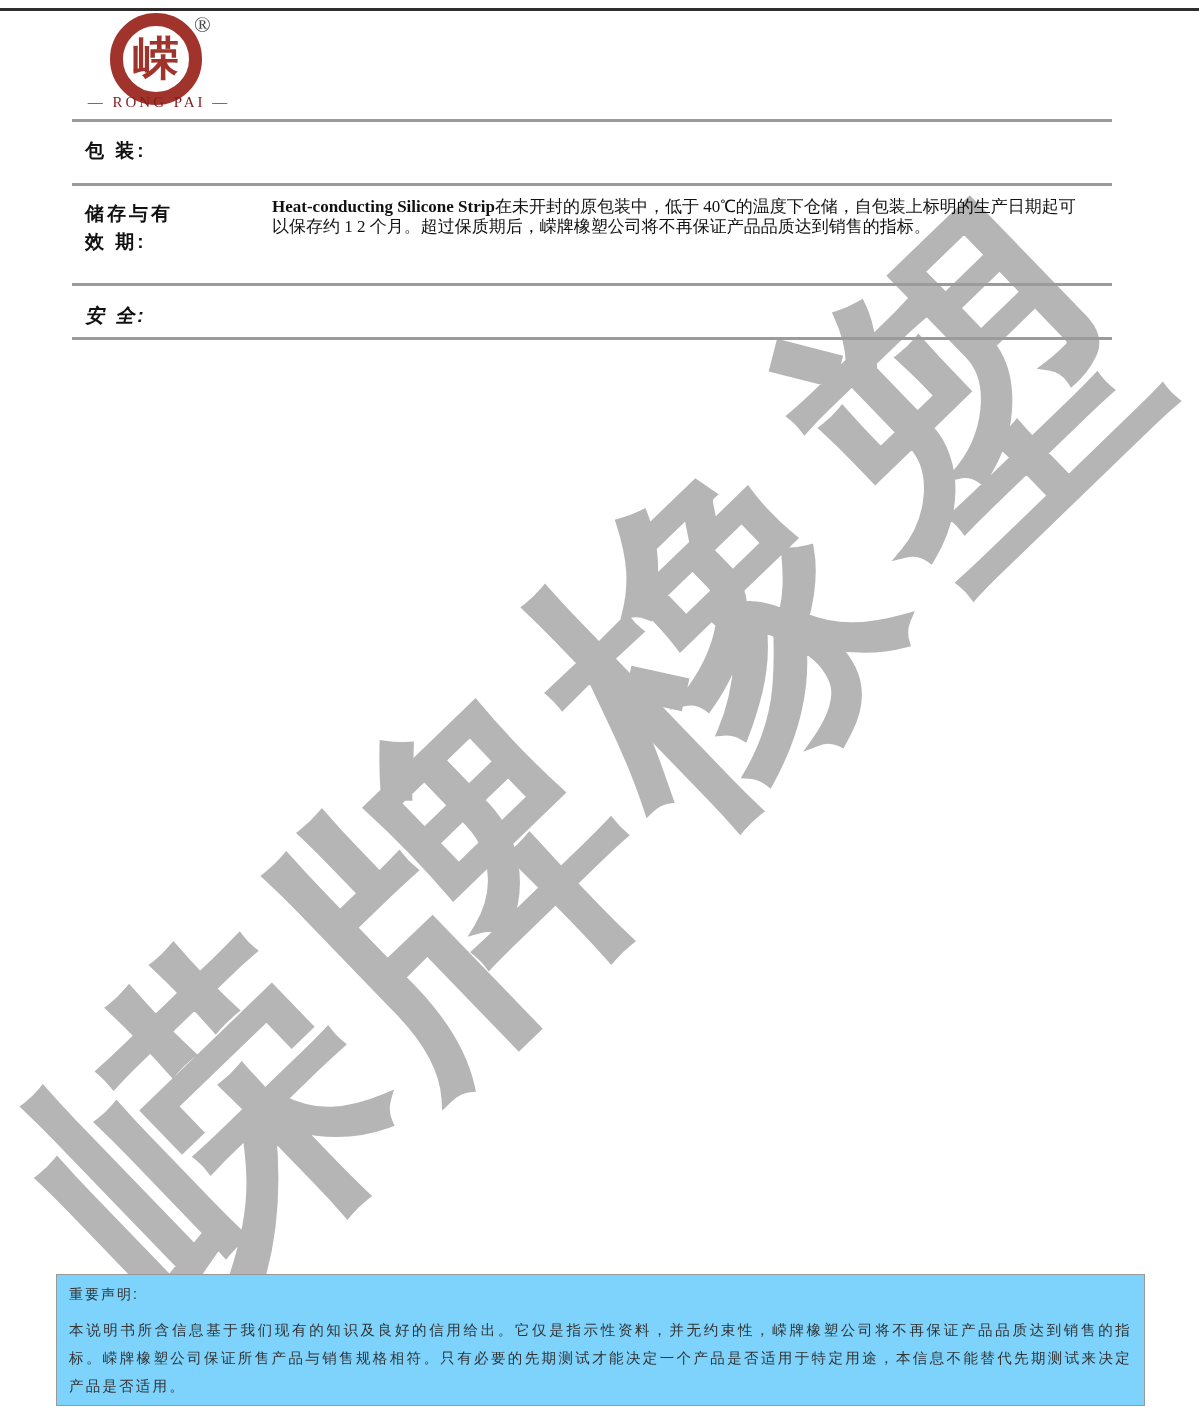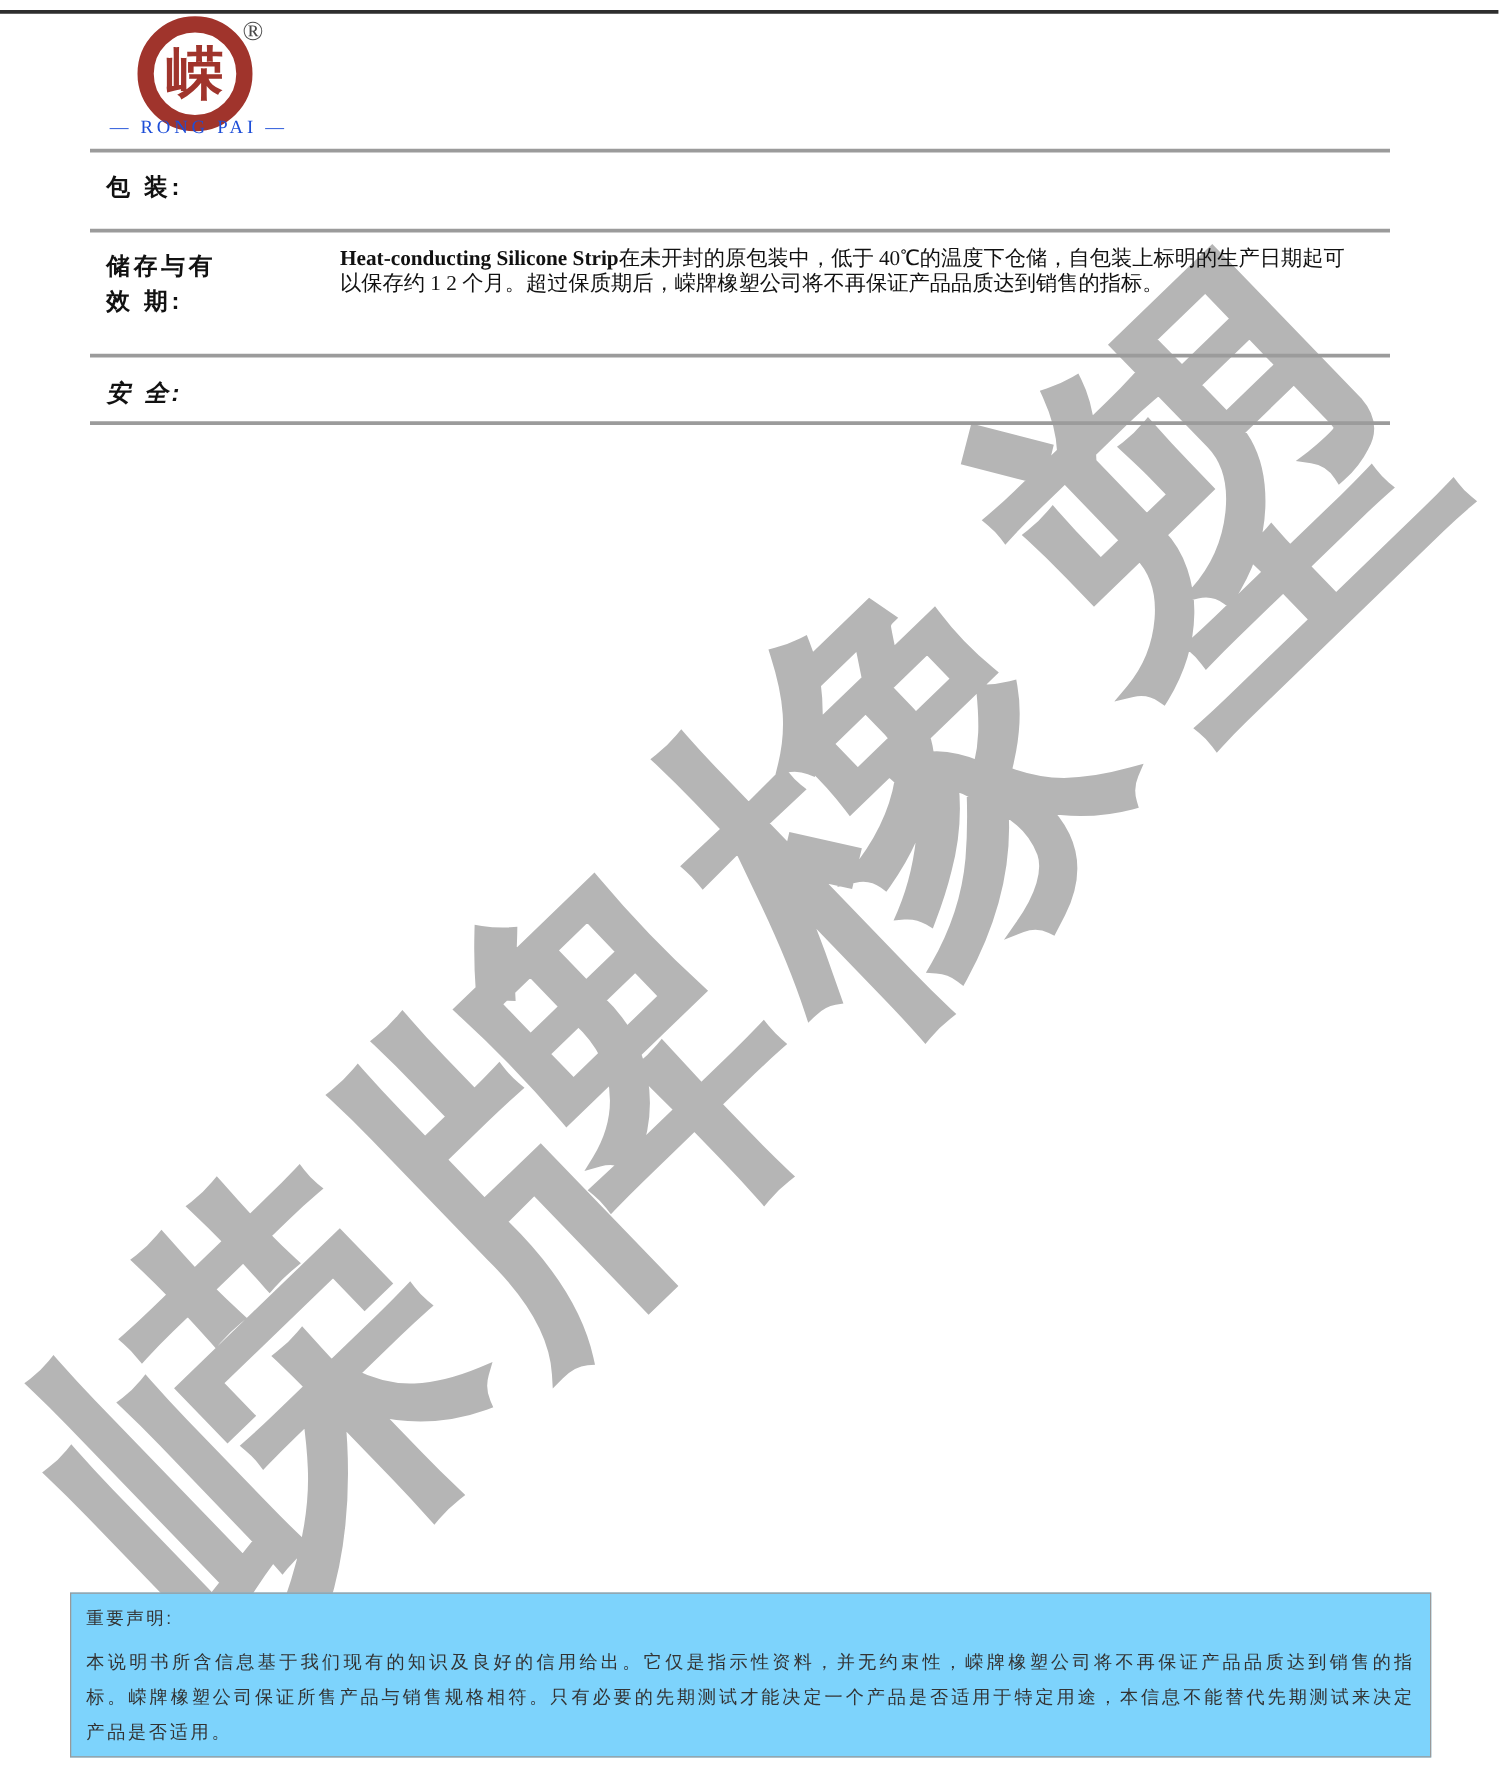--- a/index.html
+++ b/index.html
@@ -26,21 +26,21 @@
     font-size:46px;font-weight:bold;color:#a0342c;line-height:1;
     font-family:"Liberation Serif", serif;
   }
   .reg-mark{
     position:absolute;left:194px;top:12px;
     font-size:22px;color:#4a4a4a;font-family:"Liberation Serif", serif;
   }
   .brand-name{
     position:absolute;left:74px;top:94px;width:170px;
     text-align:center;font-size:15px;letter-spacing:3px;
-    color:#1d4ed8;white-space:nowrap;
+    color:#7f1d1d;white-space:nowrap;
     font-family:"Liberation Serif", serif;
   }
   
   .rule{
     position:absolute;left:72px;width:1040px;height:3px;
     background:#9b9b9b;z-index:3;
   }
   .rule1{top:119px;} .rule2{top:183px;} .rule3{top:283px;} .rule4{top:337px;}
   
   .sec-label{

